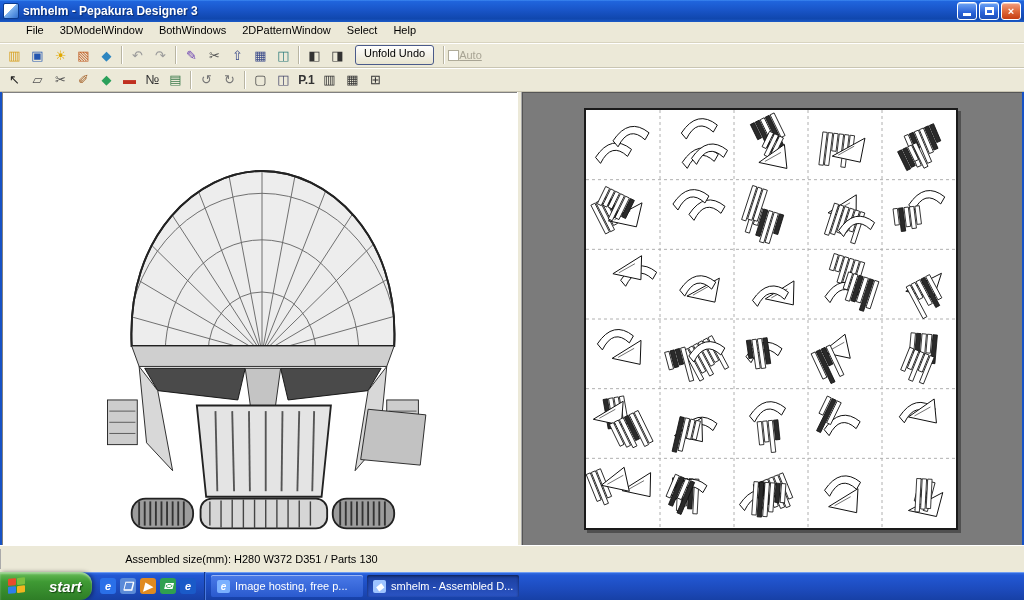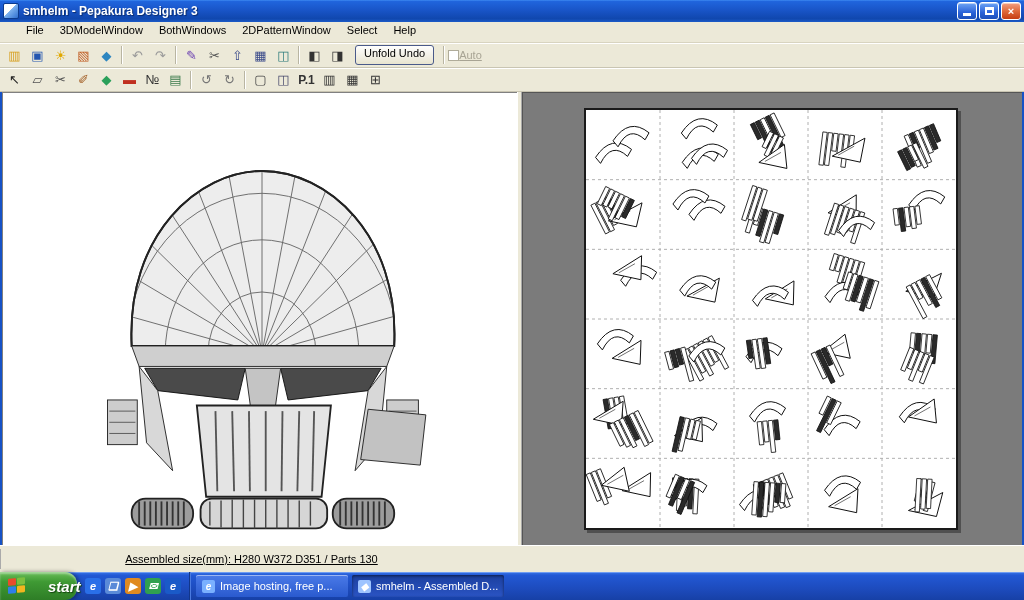--- a/index.html
+++ b/index.html
@@ -40,26 +40,26 @@
   .splitter{width:5px;background:#ece9d8;border-left:1px solid #fff;border-right:1px solid #aaa;}
   .pane2d{flex:1;background:#7b7b7b;box-shadow:inset 1px 1px 0 #555;overflow:hidden;position:relative;}
   .page{position:absolute;left:62px;top:16px;width:374px;height:422px;background:#fff;
     border:2px solid #1a1a1a;box-shadow:3px 3px 0 rgba(0,0,0,.35);}
   .helmet-wrap{position:absolute;left:58px;top:38px;}
 
   
   .statusbar{height:27px;display:flex;align-items:center;background:#ece9d8;border-top:1px solid #fff;font-size:11px;}
   .status-left{flex:1;padding:0 6px;white-space:nowrap;overflow:hidden;}
   .status-right{width:502px;height:20px;display:flex;align-items:center;justify-content:center;
-    border-left:1px solid #aaa;box-shadow:-1px 0 0 #fff;white-space:nowrap;text-decoration:underline;}
+    border-left:1px solid #aaa;box-shadow:-1px 0 0 #fff;white-space:nowrap;}
 
   
   .taskbar{height:28px;display:flex;align-items:stretch;
     background:linear-gradient(180deg,#3a76e8 0%,#2258d4 12%,#1d4bbd 60%,#1740a6 100%);box-shadow:inset 0 1px 0 #6f9cf2;}
-  .startbtn{width:77px;display:flex;align-items:center;gap:23px;padding:0 10px 0 8px;
+  .startbtn{width:92px;display:flex;align-items:center;gap:23px;padding:0 10px 0 8px;
     background:linear-gradient(180deg,#6bbf5a 0%,#3f9a34 35%,#2e7d26 100%);
     border-radius:0 12px 12px 0;box-shadow:inset 0 2px 2px rgba(255,255,255,.4),2px 0 4px rgba(0,0,0,.4);}
   .startbtn .label{color:#fff;font-size:15px;font-weight:bold;font-style:italic;text-shadow:1px 1px 1px #144410;}
   .flag{width:18px;height:16px;display:grid;grid-template-columns:8px 8px;grid-template-rows:7px 7px;gap:1px;transform:skewY(-6deg);}
   .flag i{border-radius:1px;}
   .quicklaunch{display:flex;align-items:center;gap:4px;padding:0 8px;border-right:1px solid #12368a;box-shadow:1px 0 0 #4a7ae0;}
   .ql-icon{width:16px;height:16px;border-radius:3px;display:flex;align-items:center;justify-content:center;
     color:#fff;font-size:11px;font-weight:bold;font-style:italic;}
   .tasks{display:flex;align-items:center;gap:4px;padding:0 6px;flex:1;}
   .task{width:152px;height:22px;display:flex;align-items:center;gap:5px;padding:0 6px;border-radius:2px;

